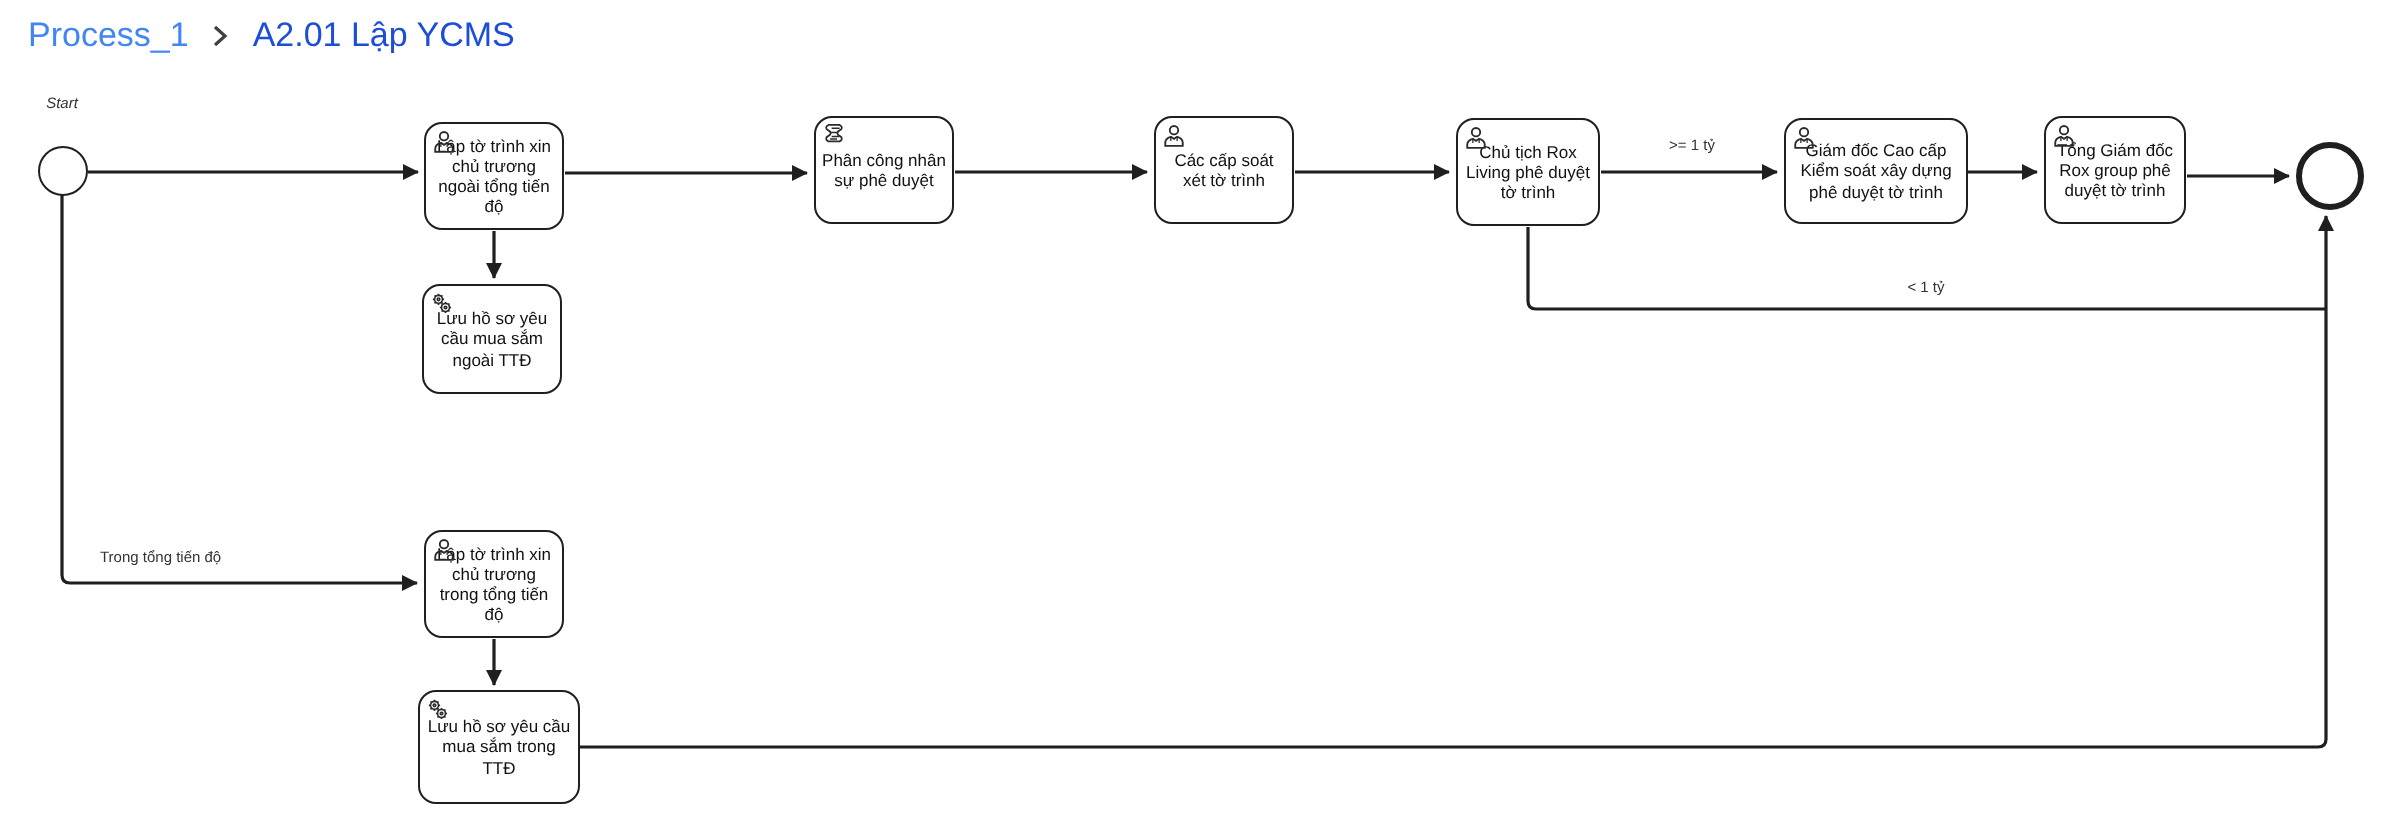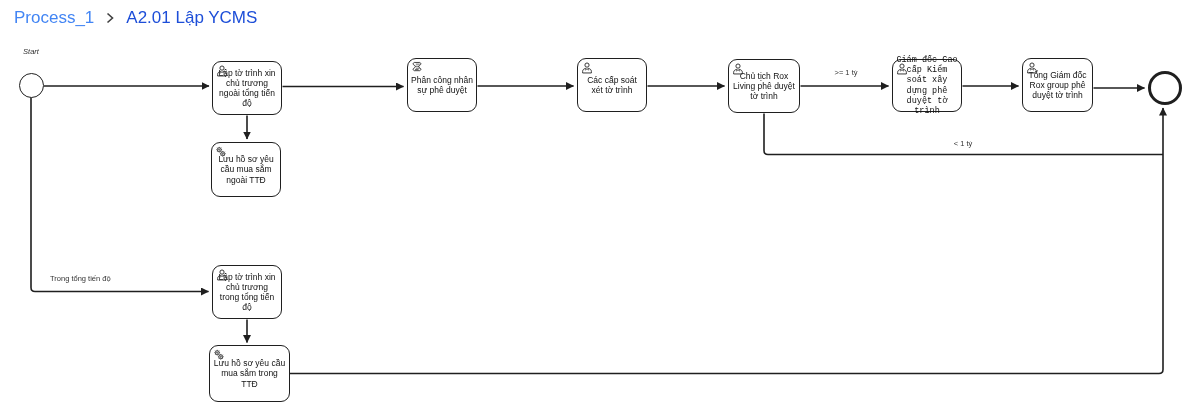--- a/index.html
+++ b/index.html
@@ -127,21 +127,21 @@
       <span class="ticon">
         <svg width="14" height="14" viewBox="0 0 24 24" fill="none" stroke="#2b2b2b" stroke-width="1.6">
           <circle cx="12" cy="7" r="3.6"></circle>
           <path d="M4.5,20.5 V17.8 C4.5,14.6 7.3,13.2 9.3,12.7 L12,14.4 L14.7,12.7 C16.7,13.2 19.5,14.6 19.5,17.8 V20.5 Z"></path>
           <path d="M9.3,13 V16.2 M14.7,13 V16.2" stroke-width="1.1"></path>
         </svg>
       </span>
       <span>Chủ tịch Rox Living phê duyệt tờ trình</span>
     </div>
 
-    <div class="task" style="left:892px;top:59px;width:70px;height:53px;font-family:Liberation Mono, monospace;">
+    <div class="task" style="left:892px;top:59px;width:92px;height:53px;">
       <span class="ticon">
         <svg width="14" height="14" viewBox="0 0 24 24" fill="none" stroke="#2b2b2b" stroke-width="1.6">
           <circle cx="12" cy="7" r="3.6"></circle>
           <path d="M4.5,20.5 V17.8 C4.5,14.6 7.3,13.2 9.3,12.7 L12,14.4 L14.7,12.7 C16.7,13.2 19.5,14.6 19.5,17.8 V20.5 Z"></path>
           <path d="M9.3,13 V16.2 M14.7,13 V16.2" stroke-width="1.1"></path>
         </svg>
       </span>
       <span>Giám đốc Cao cấp Kiểm soát xây dựng phê duyệt tờ trình</span>
     </div>
 

